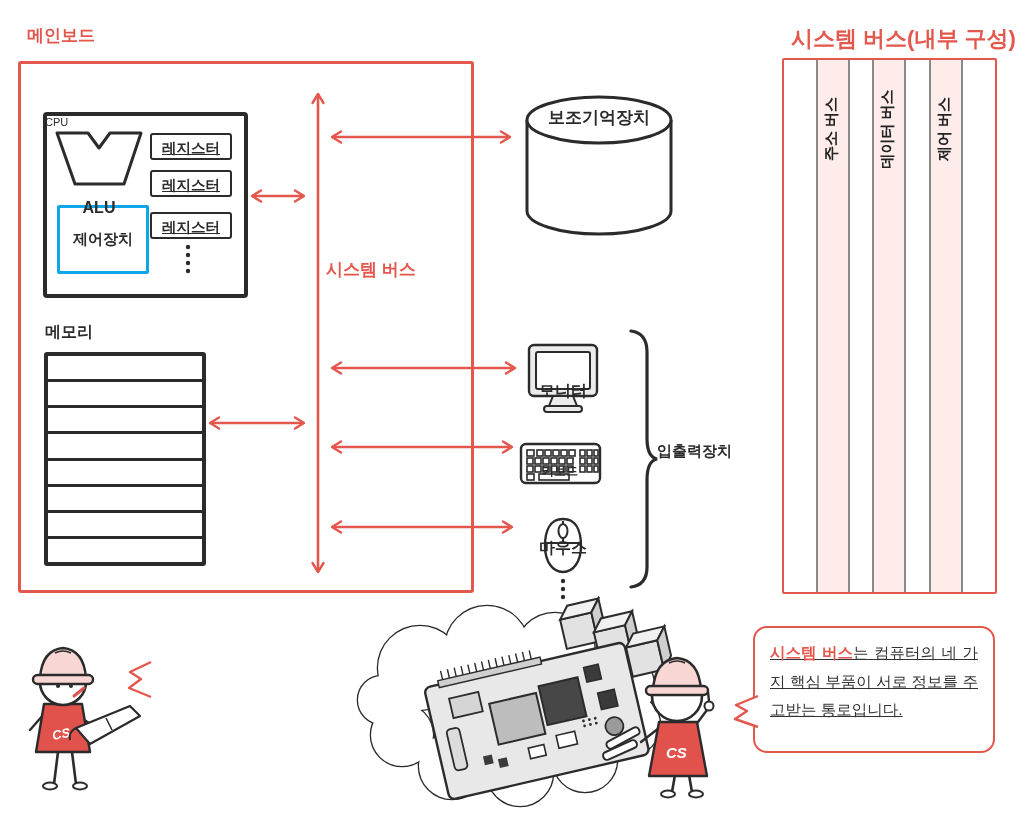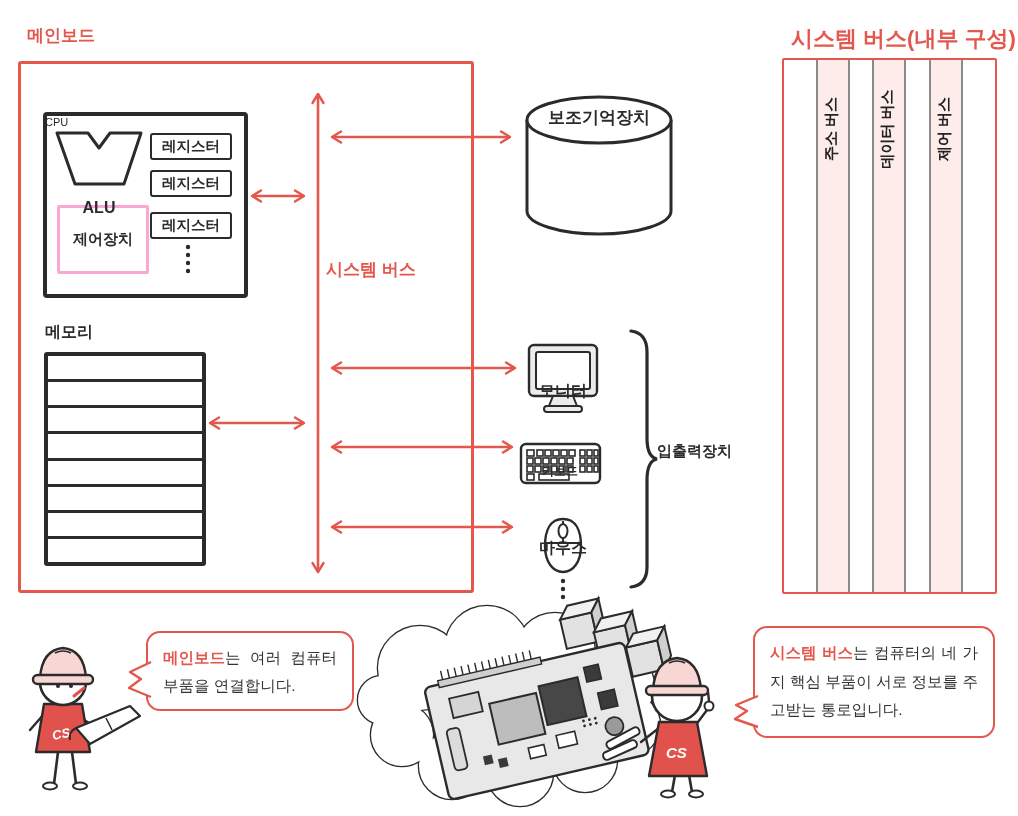--- a/index.html
+++ b/index.html
@@ -7,24 +7,24 @@
     position:relative;width:1018px;height:816px;background:#fff;overflow:hidden;
     font-family:"Liberation Sans","DejaVu Sans",sans-serif;color:#2b2b2b;
   }
   .abs{position:absolute;}
   .lbl{position:absolute;z-index:6;font-weight:600;white-space:nowrap;}
   .lbl.red{color:#e4574d;}
   .lbl.center{text-align:center;white-space:nowrap;margin-top:46px;}
   
   .mainboard-box{left:18px;top:61px;width:450px;height:526px;border:3px solid #e4574d;border-radius:3px;background:#fff;}
   .cpu-box{left:43px;top:112px;width:197px;height:178px;border:4px solid #2b2b2b;border-radius:4px;background:#fff;}
-  .ctrl-box{left:57px;top:205px;width:86px;height:63px;border:3px solid #f9a8d4;border-radius:2px;background:#fff;
+  .ctrl-box{left:57px;top:205px;width:86px;height:63px;border:3px solid #0ea5e9;border-radius:2px;background:#fff;
     display:flex;align-items:center;justify-content:center;font-size:15px;font-weight:600;z-index:6;}
   .reg-box{left:150px;width:78px;height:23px;border:2.5px solid #2b2b2b;border-radius:3px;background:#fff;
-    display:flex;align-items:center;justify-content:center;font-size:14.5px;font-weight:600;z-index:6;}
+    display:flex;align-items:flex-end;justify-content:center;font-size:14.5px;font-weight:600;z-index:6;text-decoration:underline;}
   .memory-box{left:44px;top:352px;width:154px;height:206px;border:4px solid #2b2b2b;border-radius:3px;background:#fff;
     display:flex;flex-direction:column;}
   .memory-box .mrow{flex:1;border-bottom:3px solid #2b2b2b;}
   .memory-box .mrow:last-child{border-bottom:none;}
   .bus-panel-box{left:782px;top:58px;width:211px;height:532px;border:2.5px solid #e4574d;border-radius:2px;background:#fff;}
   .lane{position:absolute;top:0;bottom:0;width:30px;background:#fdecea;border-left:2px solid #8a8a8a;border-right:2px solid #8a8a8a;}
   .lane-label{position:absolute;width:170px;height:24px;display:flex;align-items:center;justify-content:center;
     transform:rotate(-90deg);font-size:15px;font-weight:600;color:#222;z-index:6;white-space:nowrap;}
   
   .bubble{position:absolute;border:2.5px solid #e4574d;border-radius:14px;background:#fff;z-index:1;
@@ -296,20 +296,17 @@
   <div class="lbl" style="left:45px;top:80px;font-size:11px;font-weight:400;margin-top:36px;">CPU</div>
   <div class="lbl center" style="left:77px;top:153px;width:44px;font-size:16px;font-weight:700;">ALU</div>
   <div class="lbl" style="left:45px;top:322px;font-size:16px;">메모리</div>
   <div class="lbl red" style="left:326px;top:258px;font-size:17px;">시스템 버스</div>
   <div class="lbl center" style="left:524px;top:60px;width:150px;font-size:17px;">보조기억장치</div>
   <div class="lbl center" style="left:528px;top:335px;width:70px;font-size:16px;">모니터</div>
   <div class="lbl center" style="left:520px;top:417px;width:80px;font-size:12px;">키보드</div>
   <div class="lbl center" style="left:528px;top:492px;width:70px;font-size:16px;">마우스</div>
   <div class="lbl" style="left:657px;top:442px;font-size:15px;font-family:Liberation Serif, serif;">입출력장치</div>
 
-  <div class="bubble" style="left:146px;top:631px;width:208px;height:80px;">
-    <span class="hl">메인보드</span><span>는 여러 컴퓨터 부품을 연결합니다.</span>
-  </div>
-  <div class="bubble" style="left:753px;top:626px;width:242px;height:112px;line-height:1.85;">
+  <div class="bubble" style="left:753px;top:626px;width:242px;height:127px;line-height:1.85;text-decoration:underline;">
     <span class="hl">시스템 버스</span><span>는 컴퓨터의 네 가지 핵심 부품이 서로 정보를 주고받는 통로입니다.</span>
   </div>
 
 </div>
 
 </body></html>

